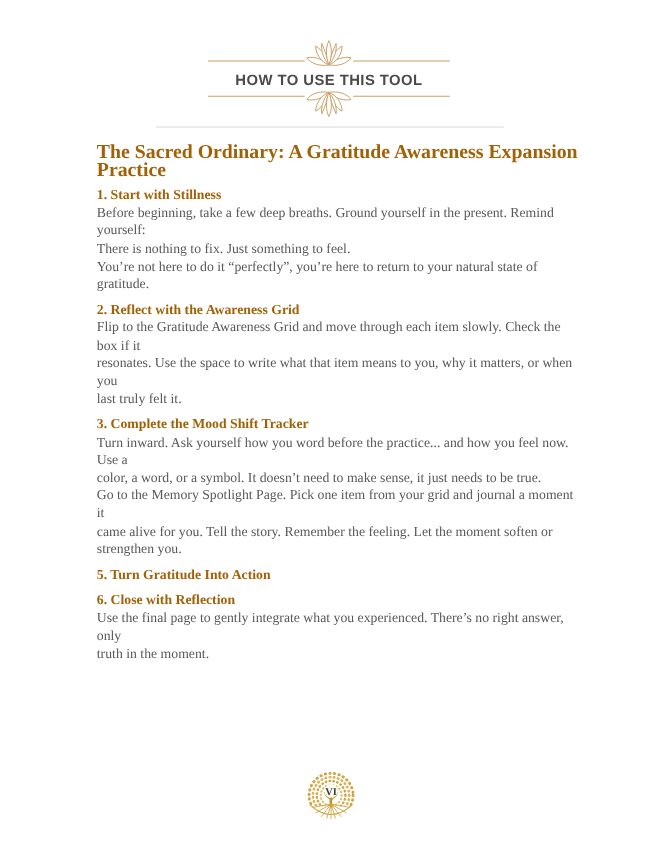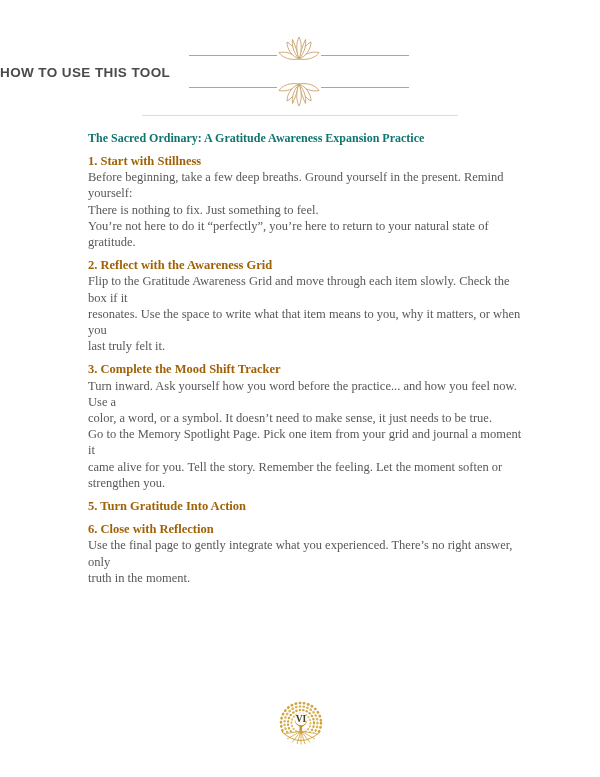--- a/index.html
+++ b/index.html
@@ -11,21 +11,21 @@
     font-family: "Liberation Serif", serif;
     overflow: hidden;
   }
 
   
   .header {
     position: absolute;
     top: 36px;
     left: 0;
     right: 2px;
-    text-align: left;
+    text-align: center;
   }
   .ornament {
     display: flex;
     justify-content: center;
     align-items: center;
     height: 26px;
   }
   .page-title {
     margin: 2px 0 0 0;
     font-family: "Liberation Sans", sans-serif;
@@ -46,23 +46,23 @@
 
   
   .content {
     position: absolute;
     top: 130px;
     left: 88px;
     width: 442px;
   }
   .doc-title {
     margin: 0 0 4px 0;
-    font-size: 12px;
+    font-size: 18px;
     font-weight: bold;
-    color: #0f766e;
+    color: #a16207;
     line-height: 16px;
   }
   .body-text {
     margin: 0;
     font-size: 12.5px;
     color: #585858;
     line-height: 16.2px;
     white-space: pre-line;
   }
   .section-heading {

